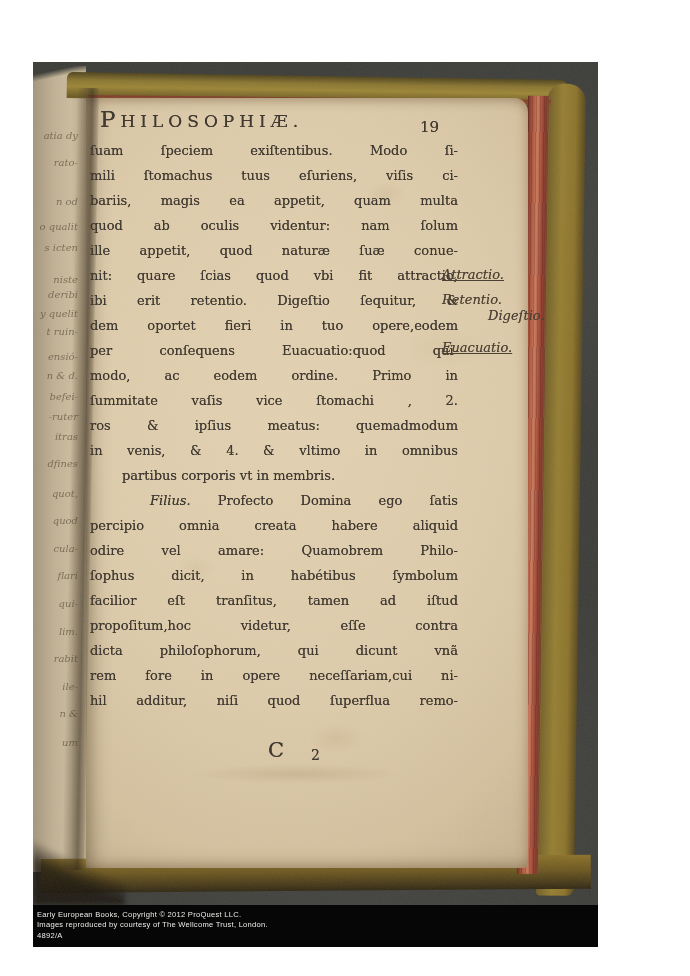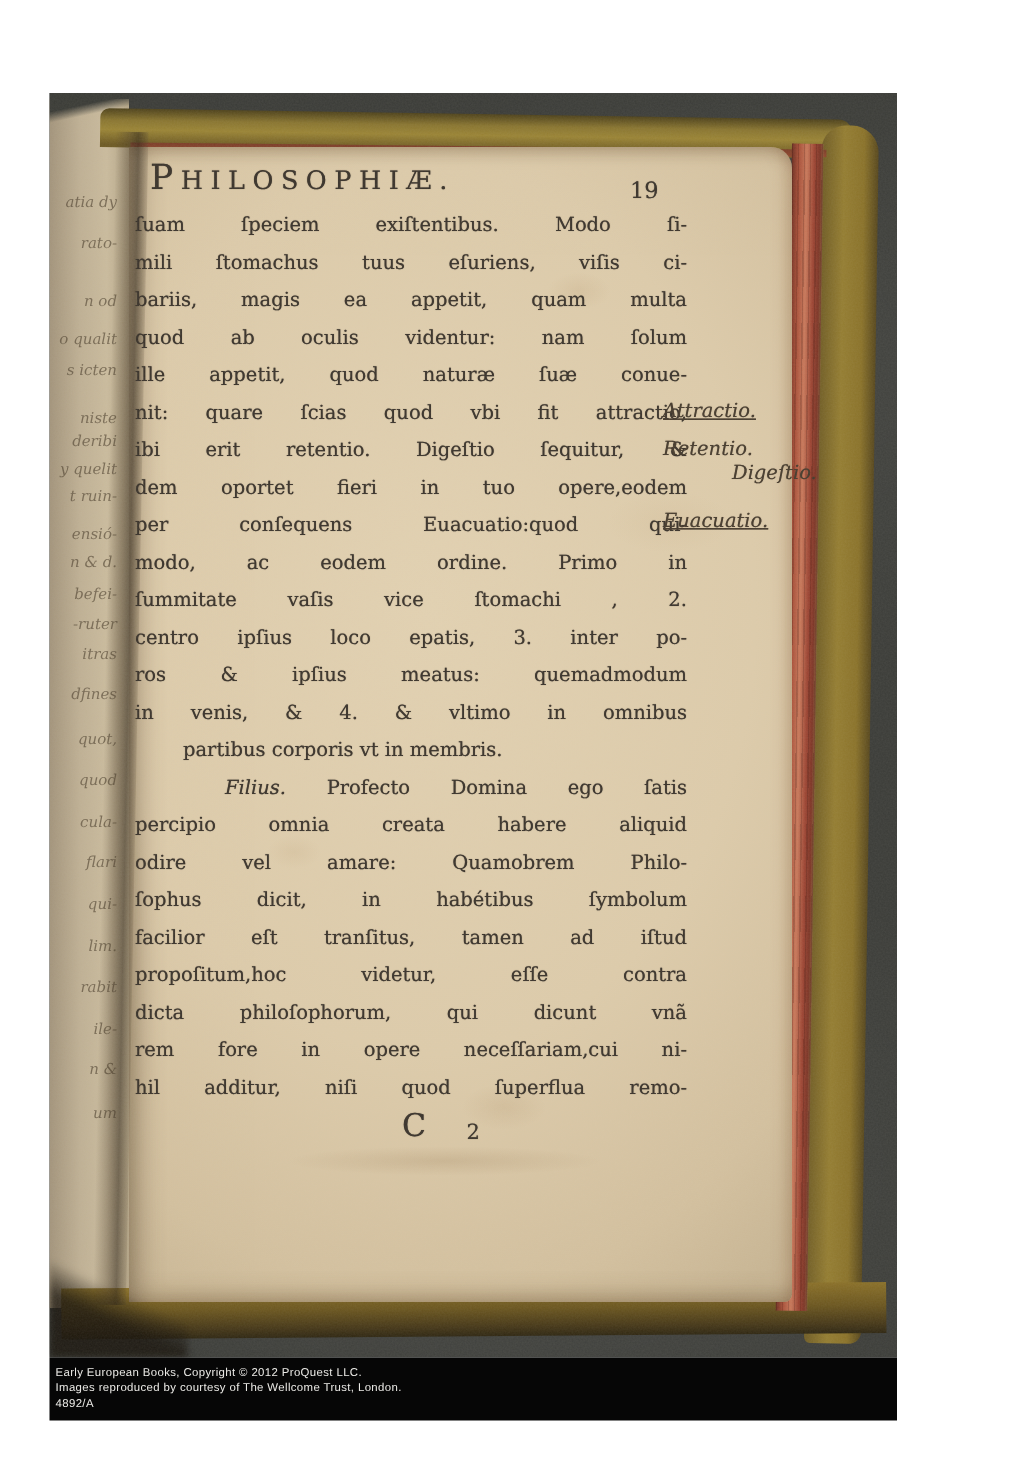--- a/index.html
+++ b/index.html
@@ -147,21 +147,20 @@
           <div class="bline">mili ſtomachus tuus eſuriens, viſis ci-</div>
           <div class="bline">bariis, magis ea appetit, quam multa</div>
           <div class="bline">quod ab oculis videntur: nam ſolum</div>
           <div class="bline">ille appetit, quod naturæ ſuæ conue-</div>
           <div class="bline">nit: quare ſcias quod vbi fit attractio,</div>
           <div class="bline">ibi erit retentio. Digeſtio ſequitur, &amp;</div>
           <div class="bline">dem oportet fieri in tuo opere,eodem</div>
           <div class="bline">per conſequens Euacuatio:quod qui-</div>
           <div class="bline">modo, ac eodem ordine. Primo in</div>
           <div class="bline">ſummitate vaſis vice ſtomachi , 2.</div>
-          <div class="bline">centro ipſius loco epatis, 3. inter po-</div>
           <div class="bline">ros &amp; ipſius meatus: quemadmodum</div>
           <div class="bline">in venis, &amp; 4. &amp; vltimo in omnibus</div>
           <div class="bline nj">partibus corporis vt in membris.</div>
           <div class="bline ind"><em>Filius.</em><span> Profecto Domina ego ſatis</span></div>
           <div class="bline">percipio omnia creata habere aliquid</div>
           <div class="bline">odire vel amare: Quamobrem Philo-</div>
           <div class="bline">ſophus dicit, in habétibus ſymbolum</div>
           <div class="bline">facilior eſt tranſitus, tamen ad iſtud</div>
           <div class="bline">propoſitum,hoc videtur, eſſe contra</div>
           <div class="bline">dicta philoſophorum, qui dicunt vnã</div>

